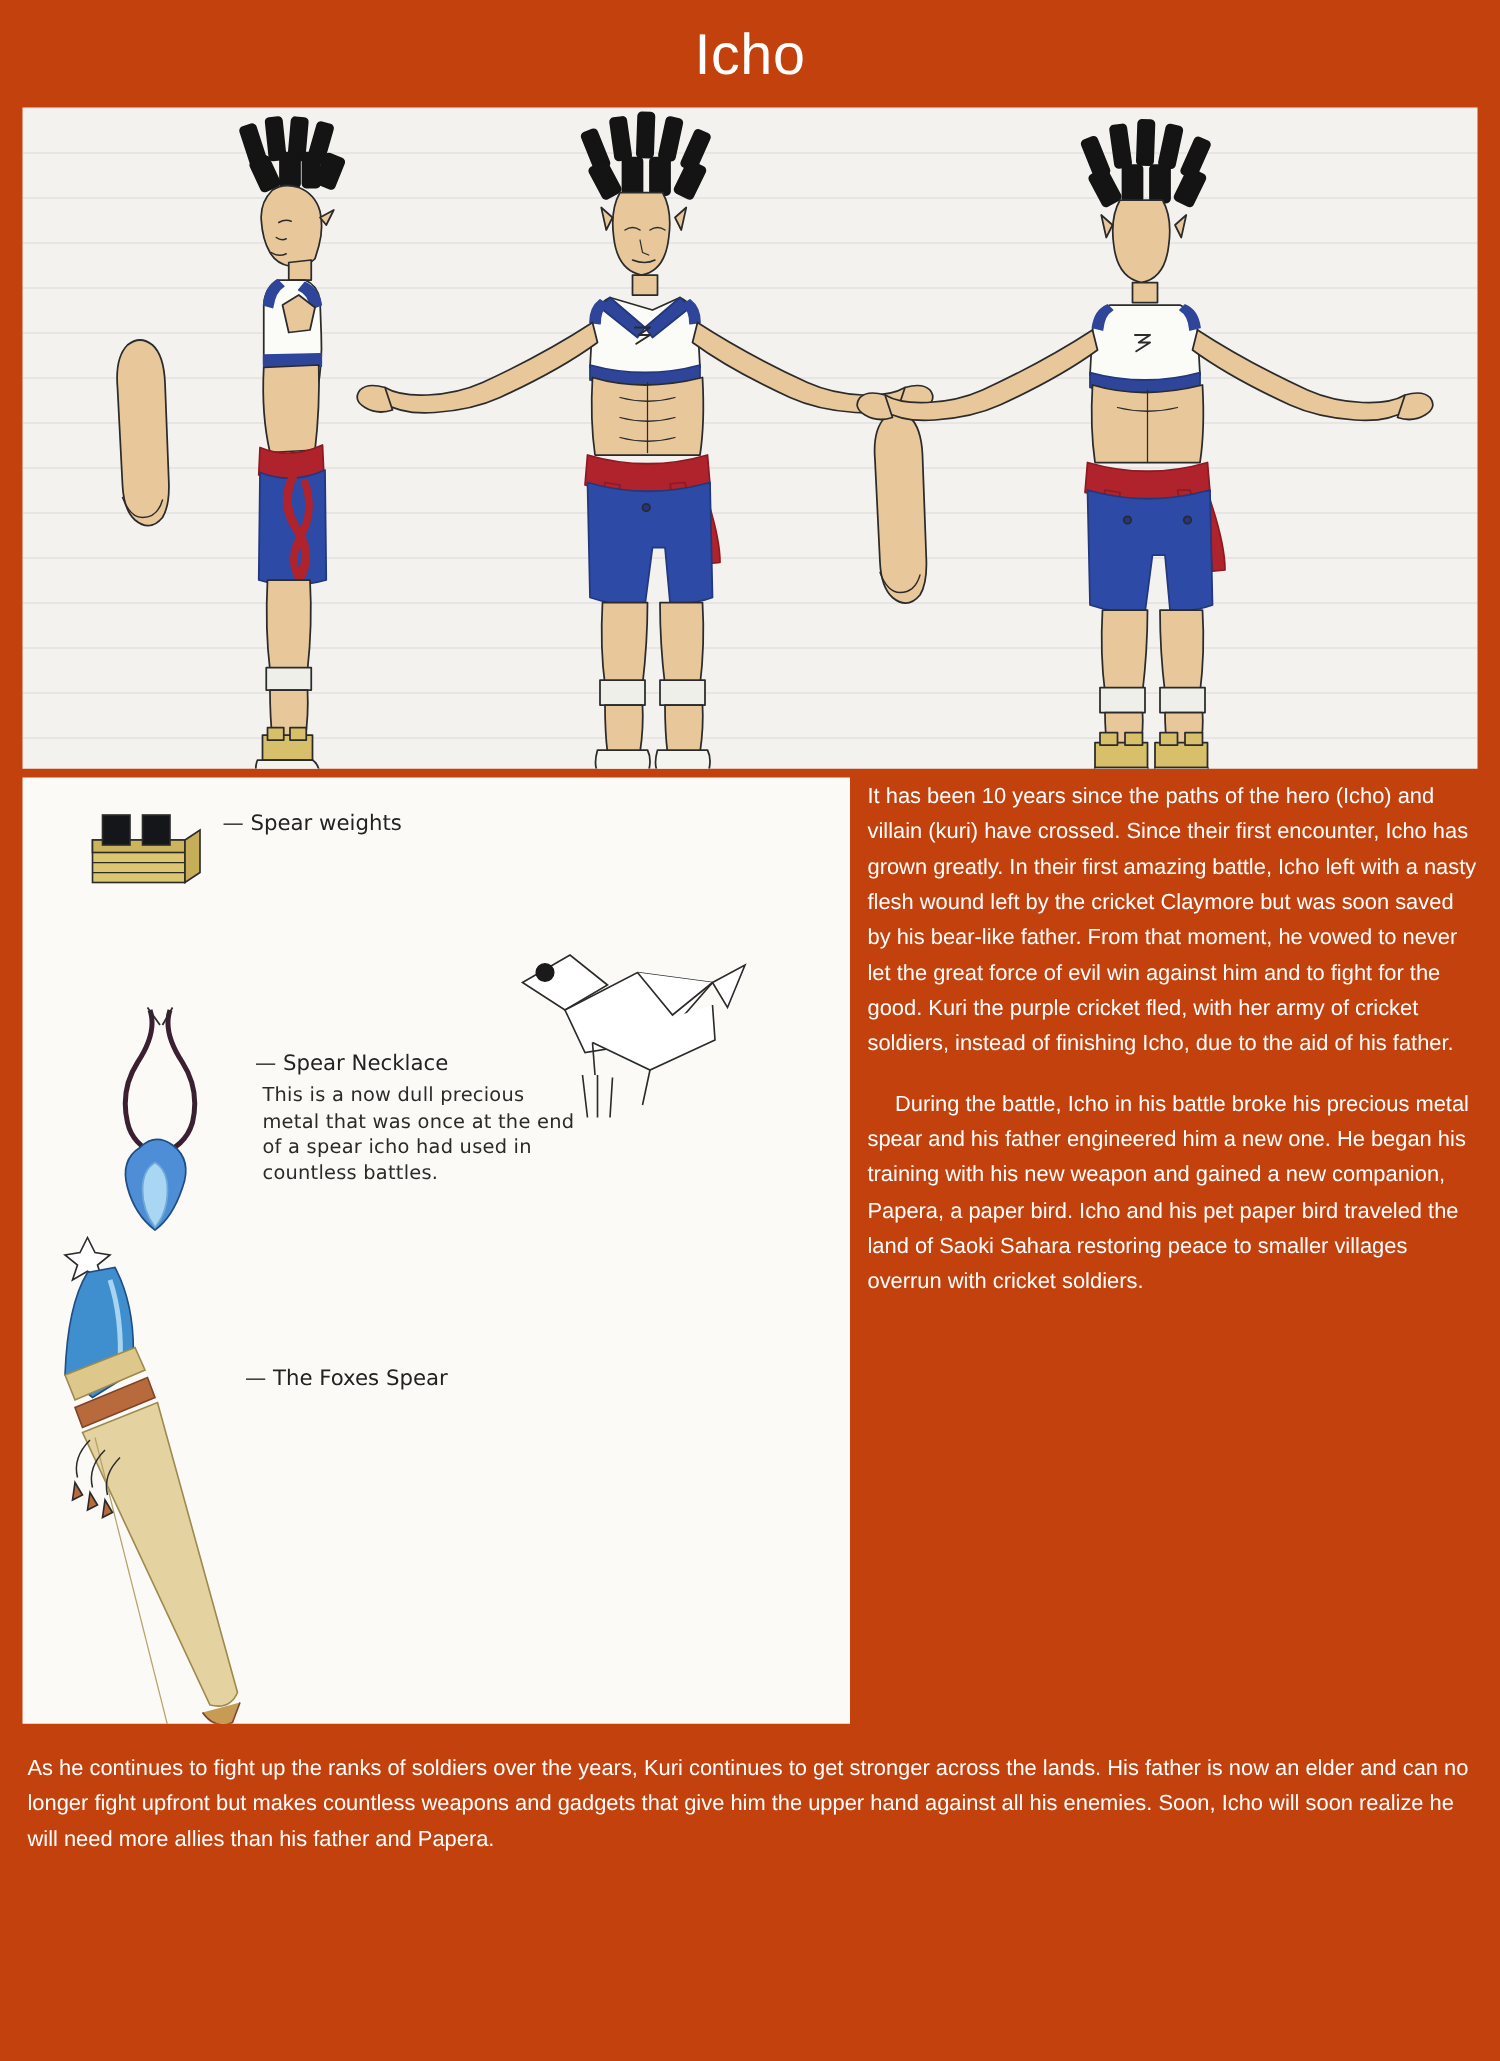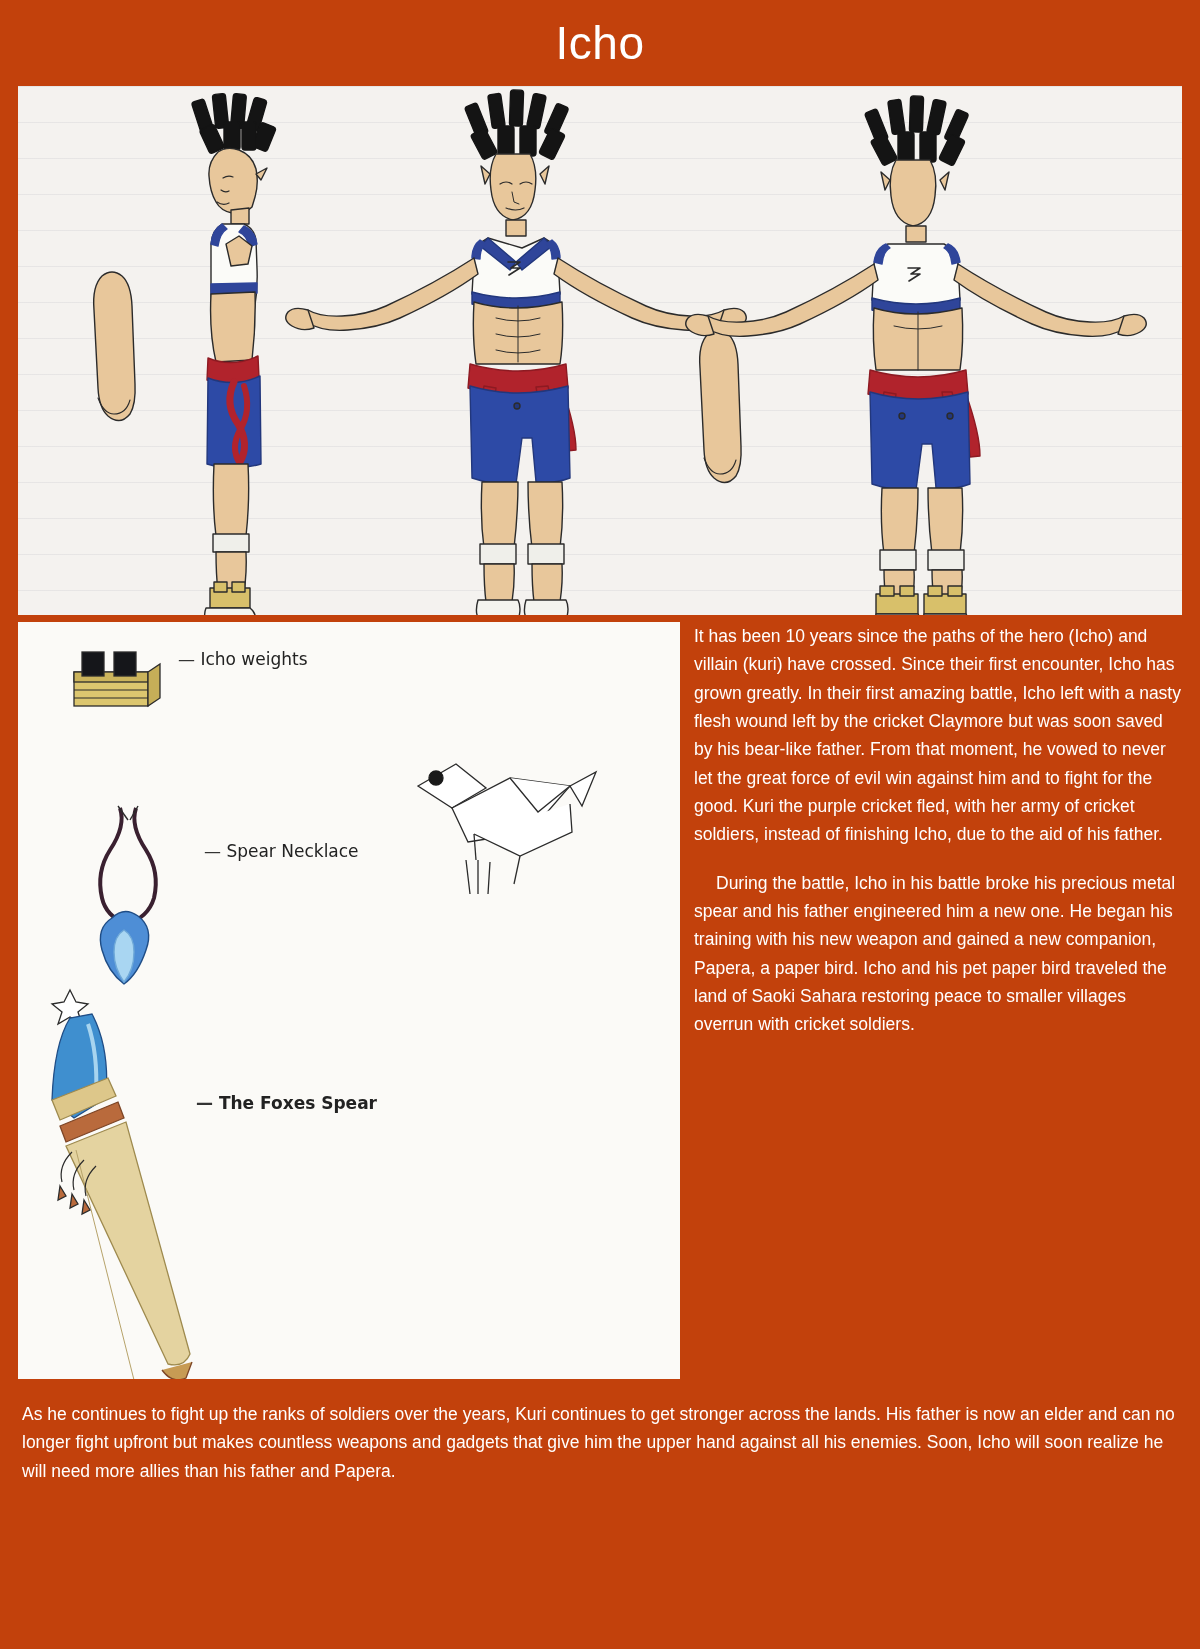--- a/index.html
+++ b/index.html
@@ -318,36 +318,37 @@
         <rect x="18" y="26" width="74" height="10" fill="#cbb45c"></rect>
         <rect x="26" y="6" width="22" height="24" fill="#15161a"></rect>
         <rect x="58" y="6" width="22" height="24" fill="#15161a"></rect>
         <path d="M18 44 l74 0" stroke-width="1"></path>
         <path d="M18 52 l74 0" stroke-width="1"></path>
         <path d="M92 26 l12 -8 l0 34 l-12 8z" fill="#c6ae58"></path>
       </g>
     </svg>
 
     <div class="note-title" style="position:absolute;left:160px;top:26px;width:220px;">
-      <span class="dash">—&nbsp;</span><span>Icho weights</span>
+      <span class="dash">—&nbsp;</span><span>Spear weights</span>
     </div>
 
     <svg width="140" height="210" viewBox="0 0 140 210" style="position:absolute;left:58px;top:178px;">
       <g stroke="#2b2b2b" stroke-width="1.4" fill="none">
         <path d="M44 8 q6 18 -10 42 q-14 22 -8 48 q4 18 24 26 q22 -6 28 -26 q6 -26 -8 -48 q-16 -24 -10 -42" stroke="#3a2030" stroke-width="4"></path>
         <path d="M42 6 l10 14"></path>
         <path d="M62 6 l-8 14"></path>
         <path d="M36 118 q12 -12 26 -2 q16 12 8 34 q-8 24 -22 34 q-16 -12 -22 -34 q-6 -22 10 -32z" fill="#4e8ed6" stroke="#1f4d86"></path>
         <path d="M48 130 q10 6 10 22 q0 18 -10 30 q-10 -14 -10 -30 q0 -16 10 -22z" fill="#a9d6f2" stroke="#6fa9d8"></path>
       </g>
     </svg>
 
     <div class="note-title" style="position:absolute;left:186px;top:218px;width:230px;">
       <span class="dash">—&nbsp;</span><span>Spear Necklace</span>
     </div>
+    <div class="note-hand" style="position:absolute;left:192px;top:244px;width:250px;">This is a now dull precious metal that was once at the end of a spear icho had used in countless battles.</div>
 
     <svg width="220" height="160" viewBox="0 0 220 160" style="position:absolute;left:390px;top:130px;">
       <g stroke="#2b2b2b" stroke-width="1.3" fill="#ffffff">
         <path d="M10 34 l38 -22 l30 24 l-34 20z"></path>
         <circle cx="28" cy="26" r="7" fill="#1a1a1a" stroke="#1a1a1a"></circle>
         <path d="M44 56 l58 -30 l60 8 l-40 46 l-62 10z"></path>
         <path d="M102 26 l28 34 l32 -26"></path>
         <path d="M66 82 l46 22 l52 -24 l-2 -28"></path>
         <path d="M112 104 l-6 28"></path>
         <path d="M66 82 l2 26"></path>
@@ -369,21 +370,21 @@
         <path d="M36 178 q-14 14 -10 30" stroke-width="1.2"></path>
         <path d="M48 186 q-14 14 -10 30" stroke-width="1.2"></path>
         <path d="M60 192 q-14 14 -10 30" stroke-width="1.2"></path>
         <path d="M24 212 l6 10 l-8 4z" fill="#b96a3c"></path>
         <path d="M36 220 l6 10 l-8 4z" fill="#b96a3c"></path>
         <path d="M48 226 l6 10 l-8 4z" fill="#b96a3c"></path>
         <path d="M126 396 q10 14 24 8 l6 -16" stroke="#7d4526" fill="#c79b54"></path>
       </g>
     </svg>
 
-    <div class="note-title" style="position:absolute;left:178px;top:470px;width:240px;font-weight:bold;">
+    <div class="note-title" style="position:absolute;left:178px;top:470px;width:240px;">
       <span class="dash">—&nbsp;</span><span>The Foxes Spear</span>
     </div>
   </div>
 
   <div class="story">
     <p>It has been 10 years since the paths of the hero (Icho) and villain (kuri) have crossed. Since their first encounter, Icho has grown greatly. In their first amazing battle, Icho left with a nasty flesh wound left by the cricket Claymore but was soon saved by his bear-like father.  From that moment, he vowed to never let the great force of evil win against him and to fight for the good. Kuri the purple cricket fled, with her army of cricket soldiers, instead of finishing Icho, due to the aid of his father.</p>
     <p class="indent">During the battle, Icho in his battle broke his precious metal spear and his father engineered him a new one. He began his training with his new weapon and gained a new companion, Papera, a paper bird. Icho and his pet paper bird traveled the land of Saoki Sahara restoring peace to smaller villages overrun with cricket soldiers.</p>
   </div>
 
   <div class="bottom-text">

